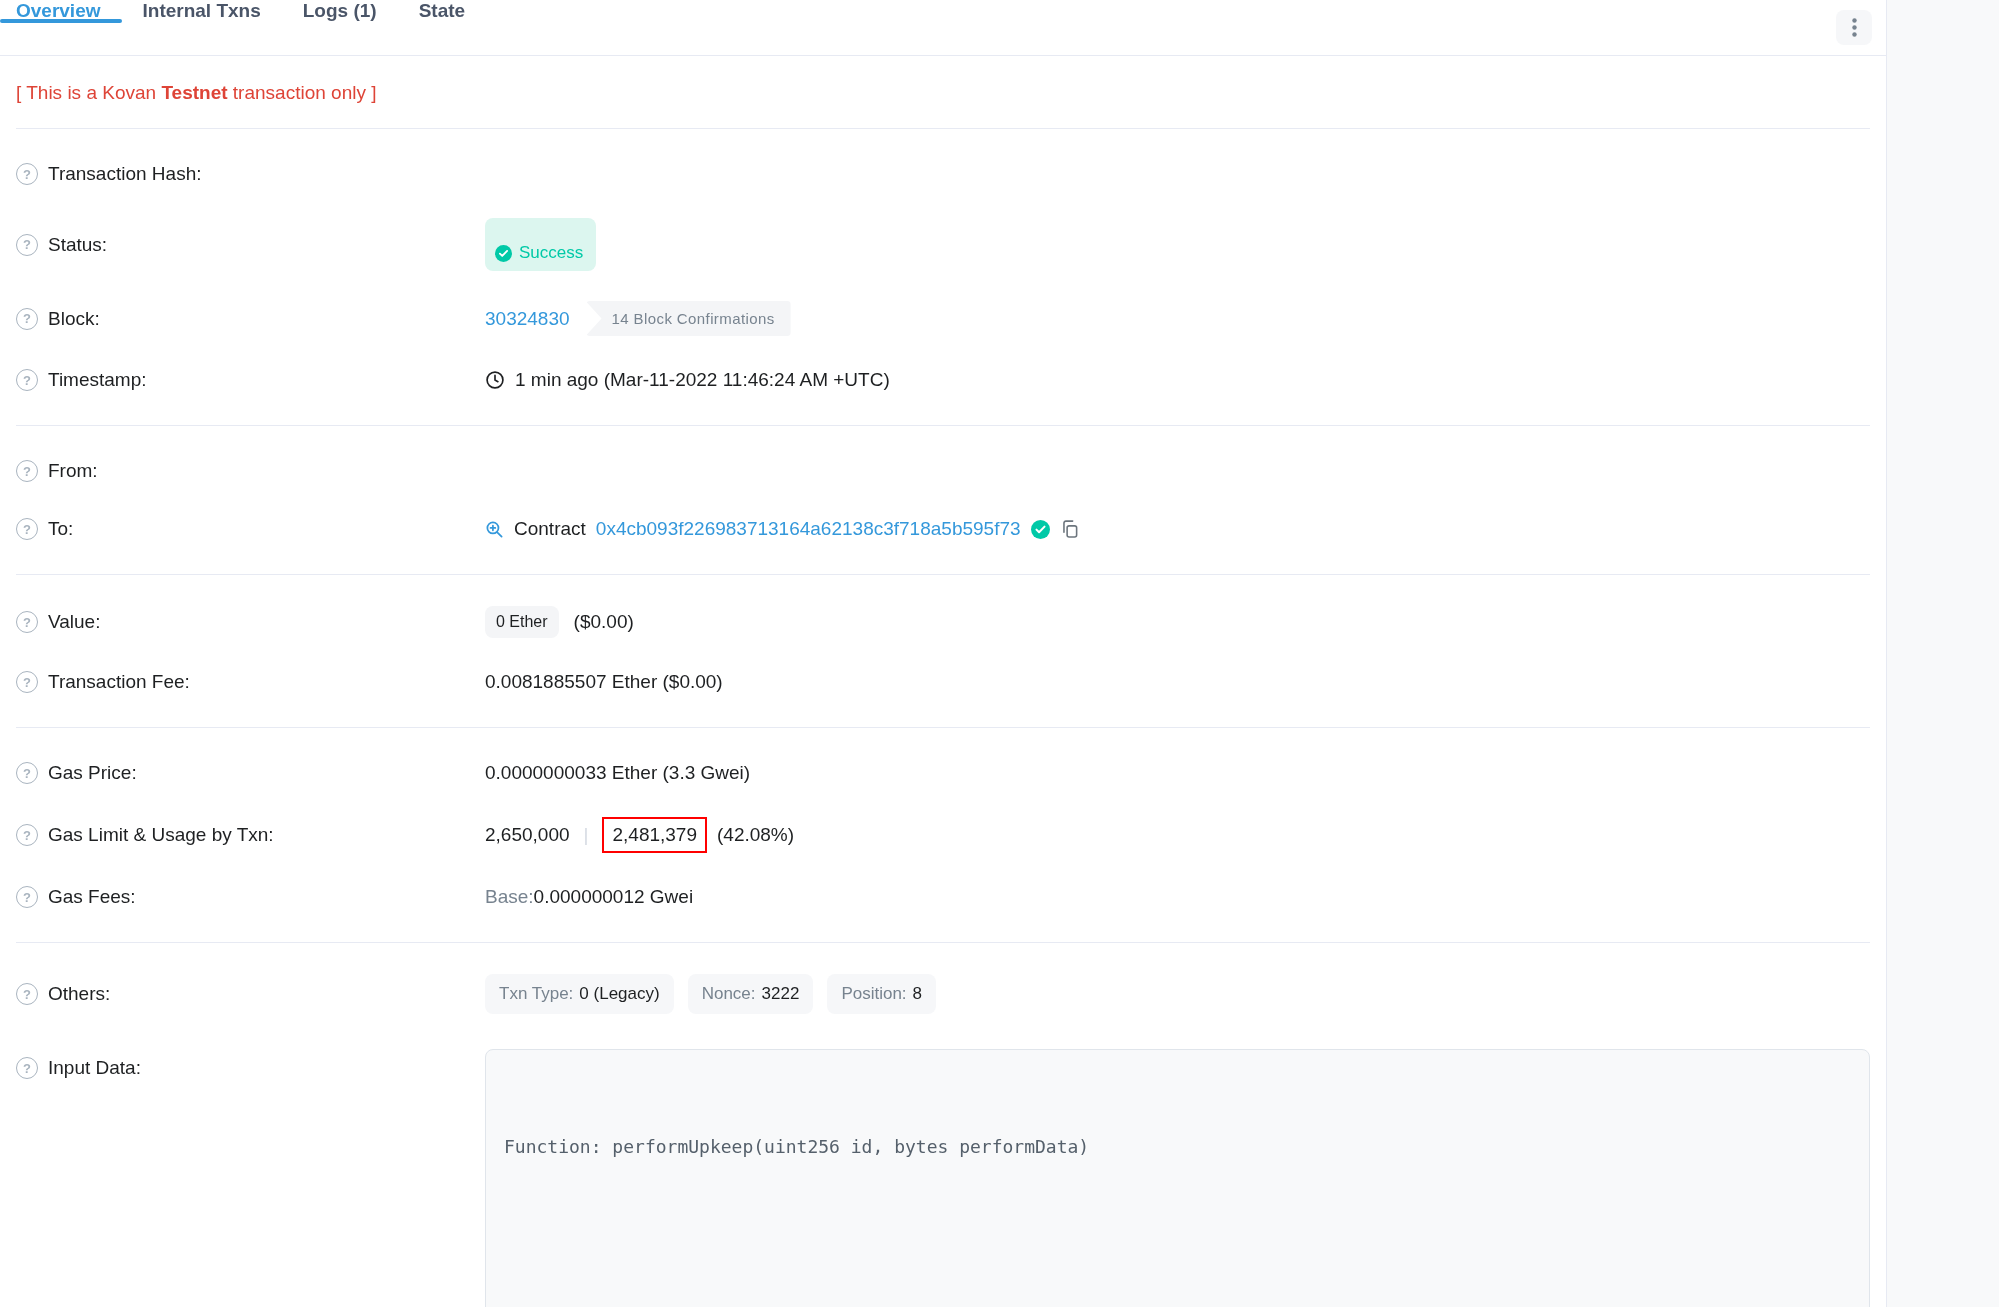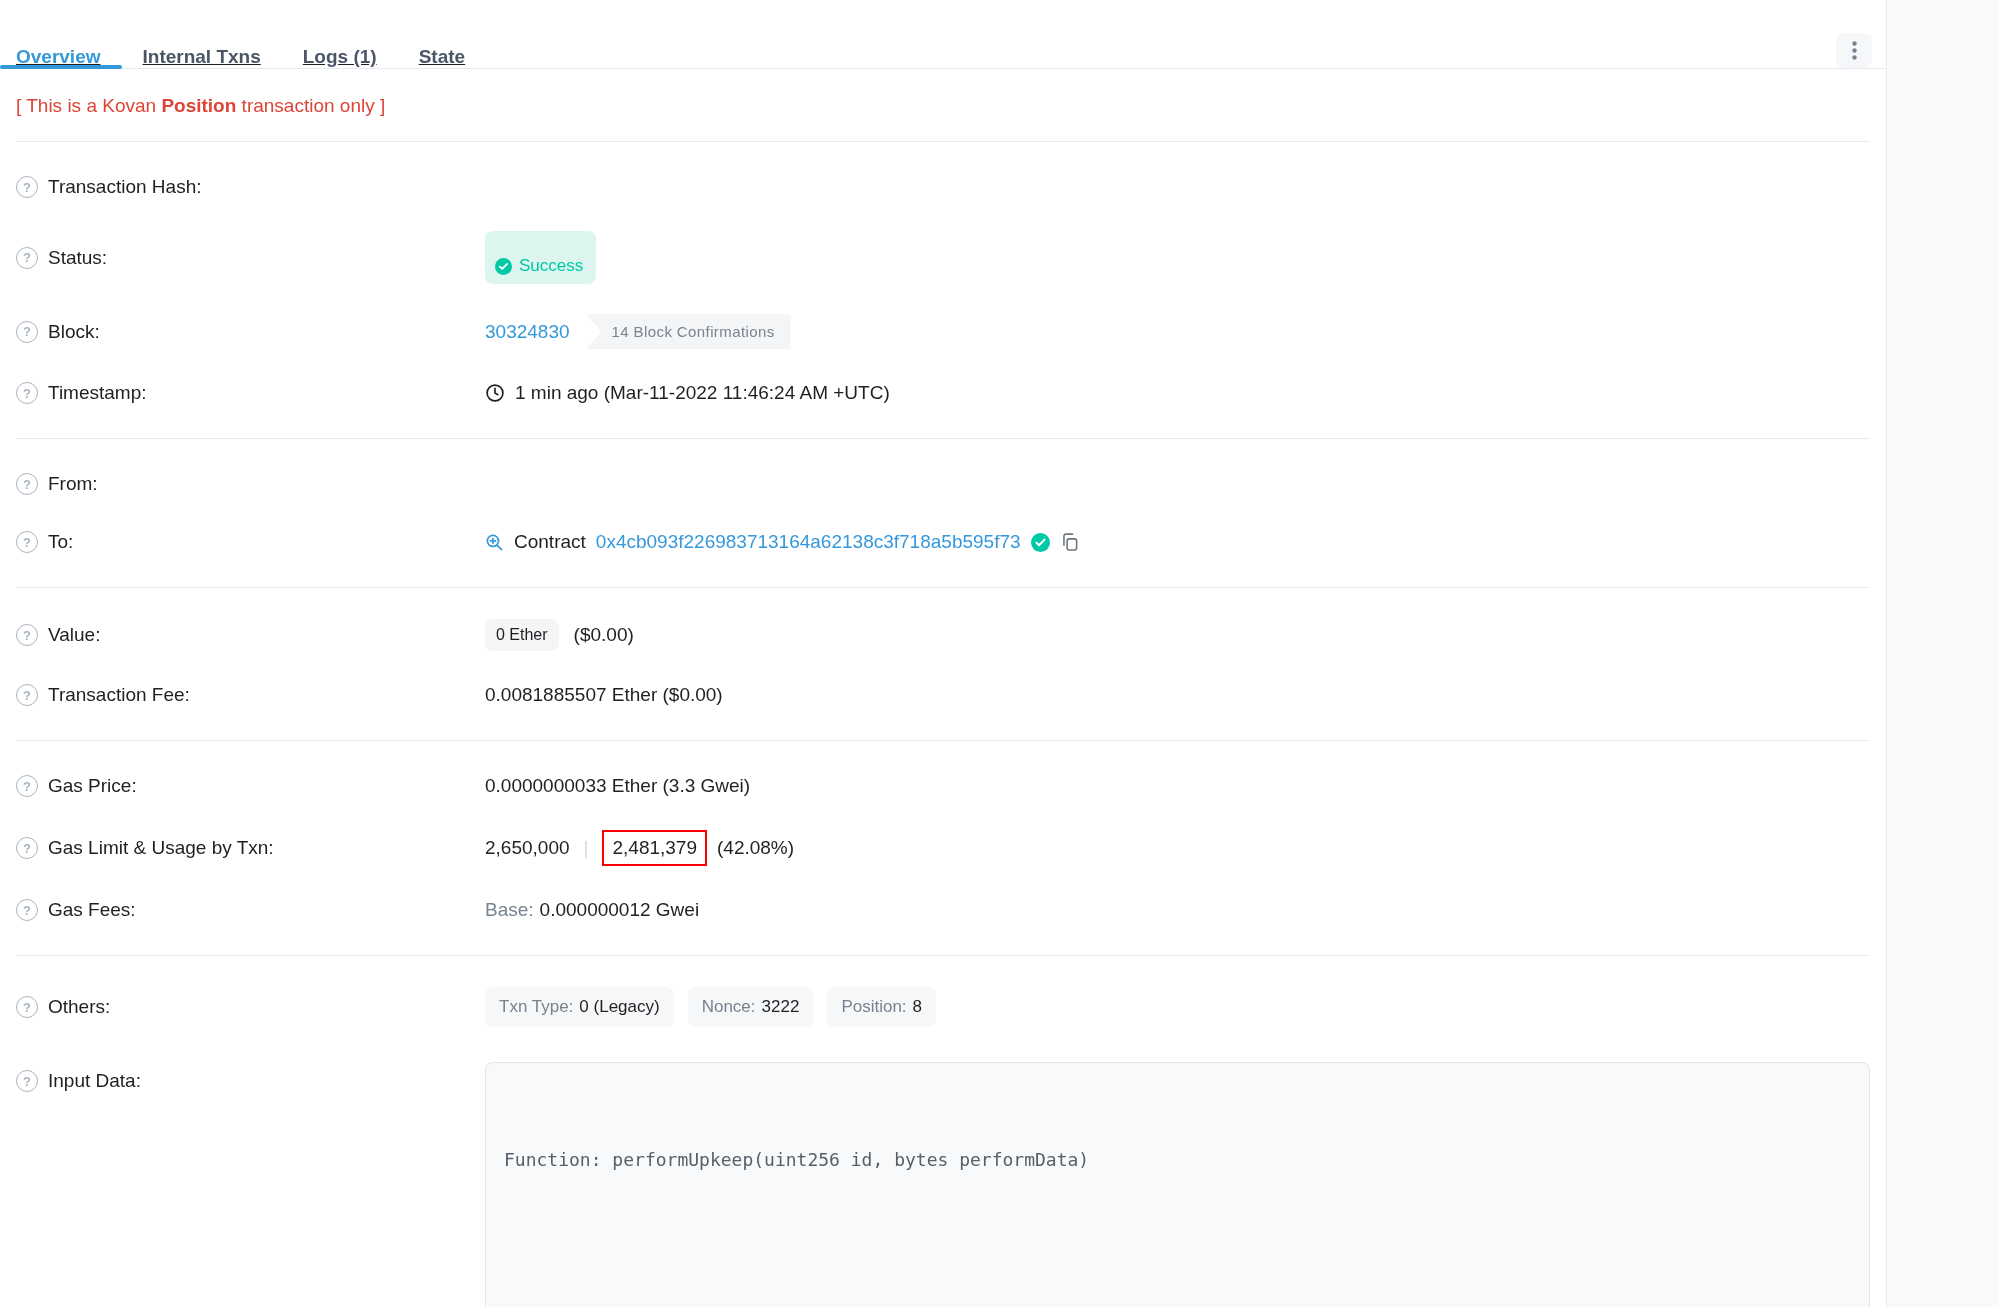--- a/index.html
+++ b/index.html
@@ -4,22 +4,22 @@
 <style>
   * { box-sizing: border-box; margin: 0; padding: 0; }
   html,body { width:1999px; height:1307px; overflow:hidden;
     font-family:"Liberation Sans","DejaVu Sans",sans-serif;
     background:#ffffff; color:#1e2022; }
   .page { display:flex; width:1999px; min-height:1307px; }
   .card { width:1886px; background:#fff; }
   .gutter { flex:1; background:#f8f9fa; border-left:1px solid #e7eaf3; }
 
   
-  .tabbar { display:flex; align-items:flex-end; height:69px;
-    border-bottom:1px solid #e7eaf3; position:relative;text-decoration:underline; }
+  .tabbar { display:flex; align-items:flex-start; height:56px;
+    border-bottom:1px solid #e7eaf3; position:relative; }
   .tab { display:flex; align-items:center; padding:0 21px; font-size:19px;
     font-weight:700; color:#4a5568; cursor:pointer; position:relative; }
   .tab:first-child { padding-left:16px; }
   .tab.active { color:#3498db; }
   .tab.active::after { content:""; position:absolute; left:0; right:0; bottom:-1px;
     height:4px; background:#3498db; border-radius:2px; }
   .kebab { margin-left:auto; margin-right:14px; margin-top:10px; width:36px; height:35px;
     background:#f6f7f9; border:none; border-radius:8px; cursor:pointer;
     display:flex; align-items:center; justify-content:center; }
 
@@ -87,21 +87,21 @@
               <circle cx="2.5" cy="16.5" r="2.2" fill="#77838f"></circle>
             </svg>
         </span>
       </button>
     </div>
 
     <div class="card-body">
 
       <div class="section warning-sec">
         <div class="warning">
-          <span>[ This is a Kovan </span><b>Position</b><span> transaction only ]</span>
+          <span>[ This is a Kovan </span><b>Testnet</b><span> transaction only ]</span>
         </div>
       </div>
 
       <div class="section">
 
         <div class="row">
           <div class="row-label">
             <span class="qicon">?</span>
             <span>Transaction Hash:</span>
           </div>
@@ -243,21 +243,21 @@
             </span>
             <span>(42.08%)</span>
           </div>
         </div>
 
         <div class="row">
           <div class="row-label">
             <span class="qicon">?</span>
             <span>Gas Fees:</span>
           </div>
-          <div class="row-value" style="gap:6px">
+          <div class="row-value" style="gap:0">
             <span class="muted">Base:</span>
             <span>0.000000012 Gwei</span>
           </div>
         </div>
       </div>
 
       <div class="section" style="padding-bottom:38px">
 
         <div class="row">
           <div class="row-label">

